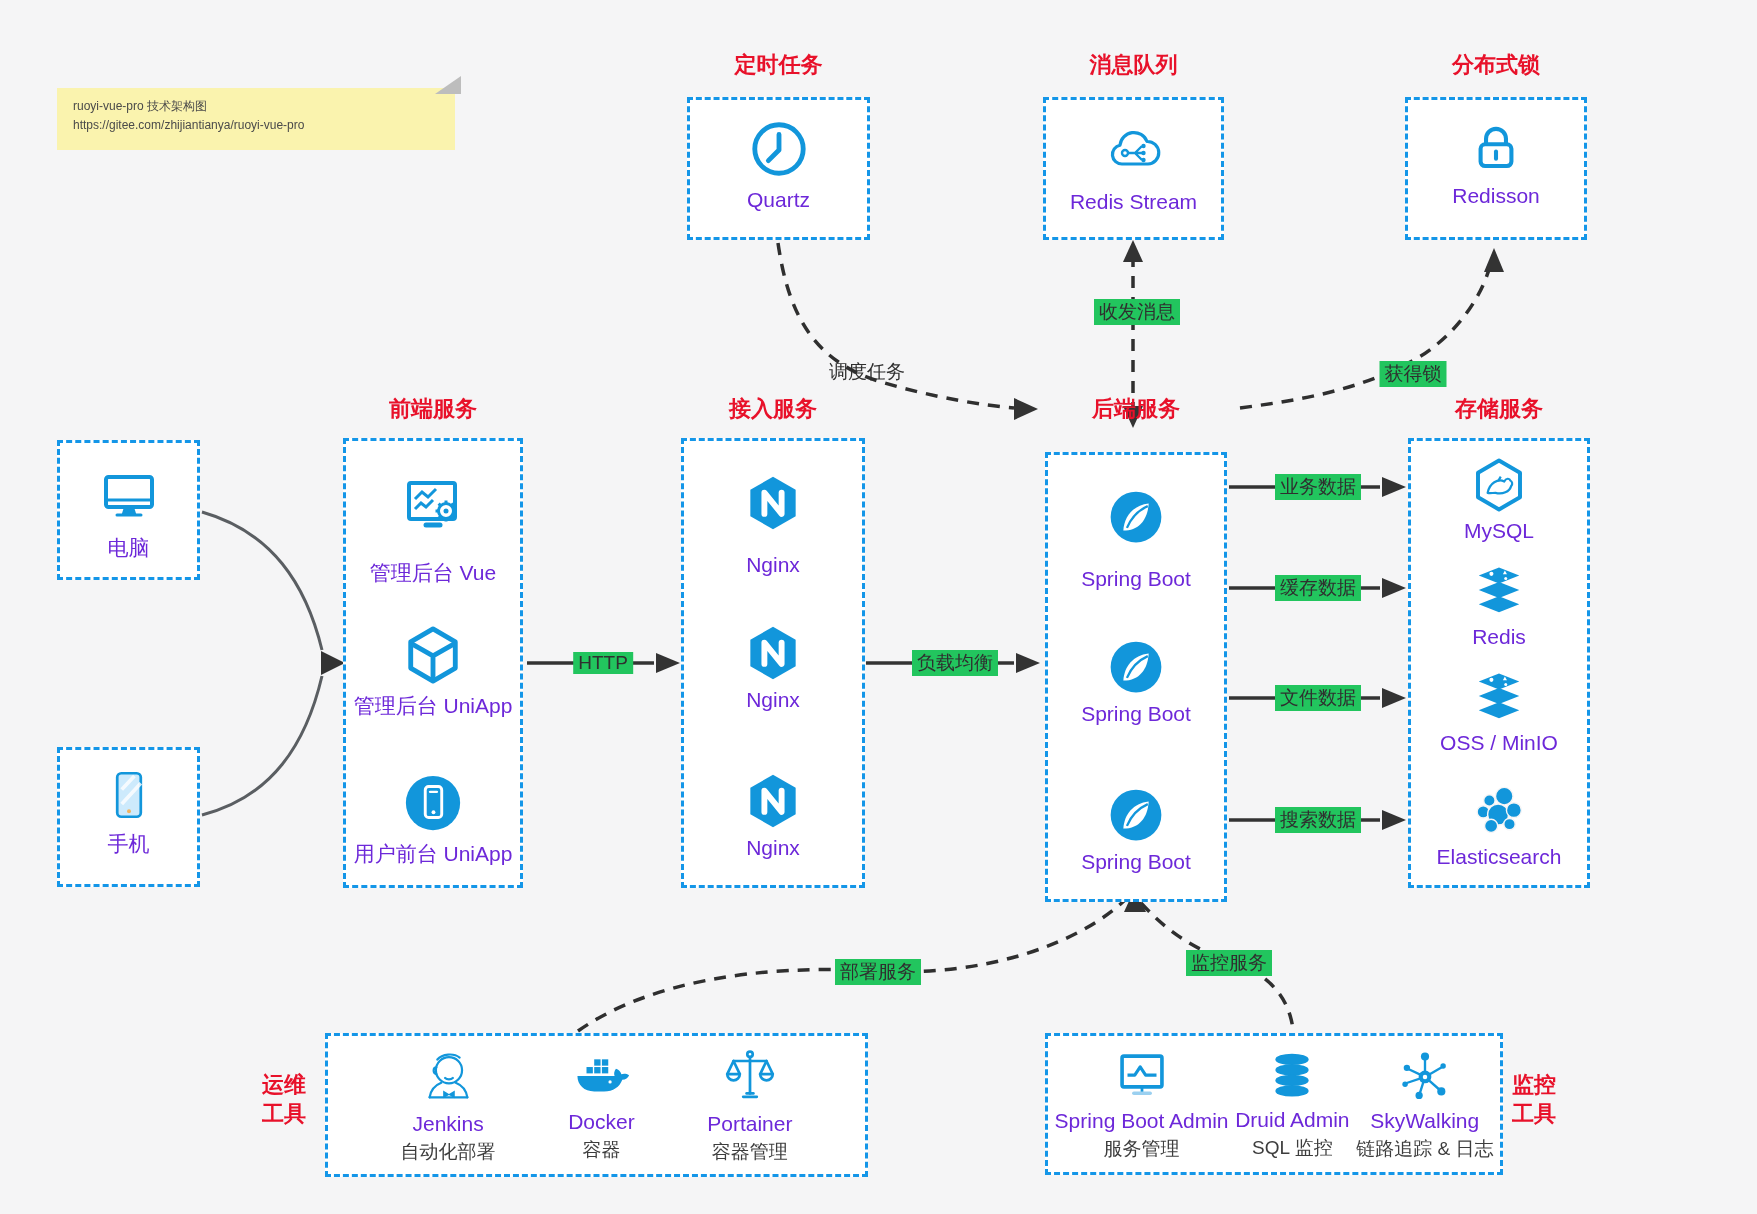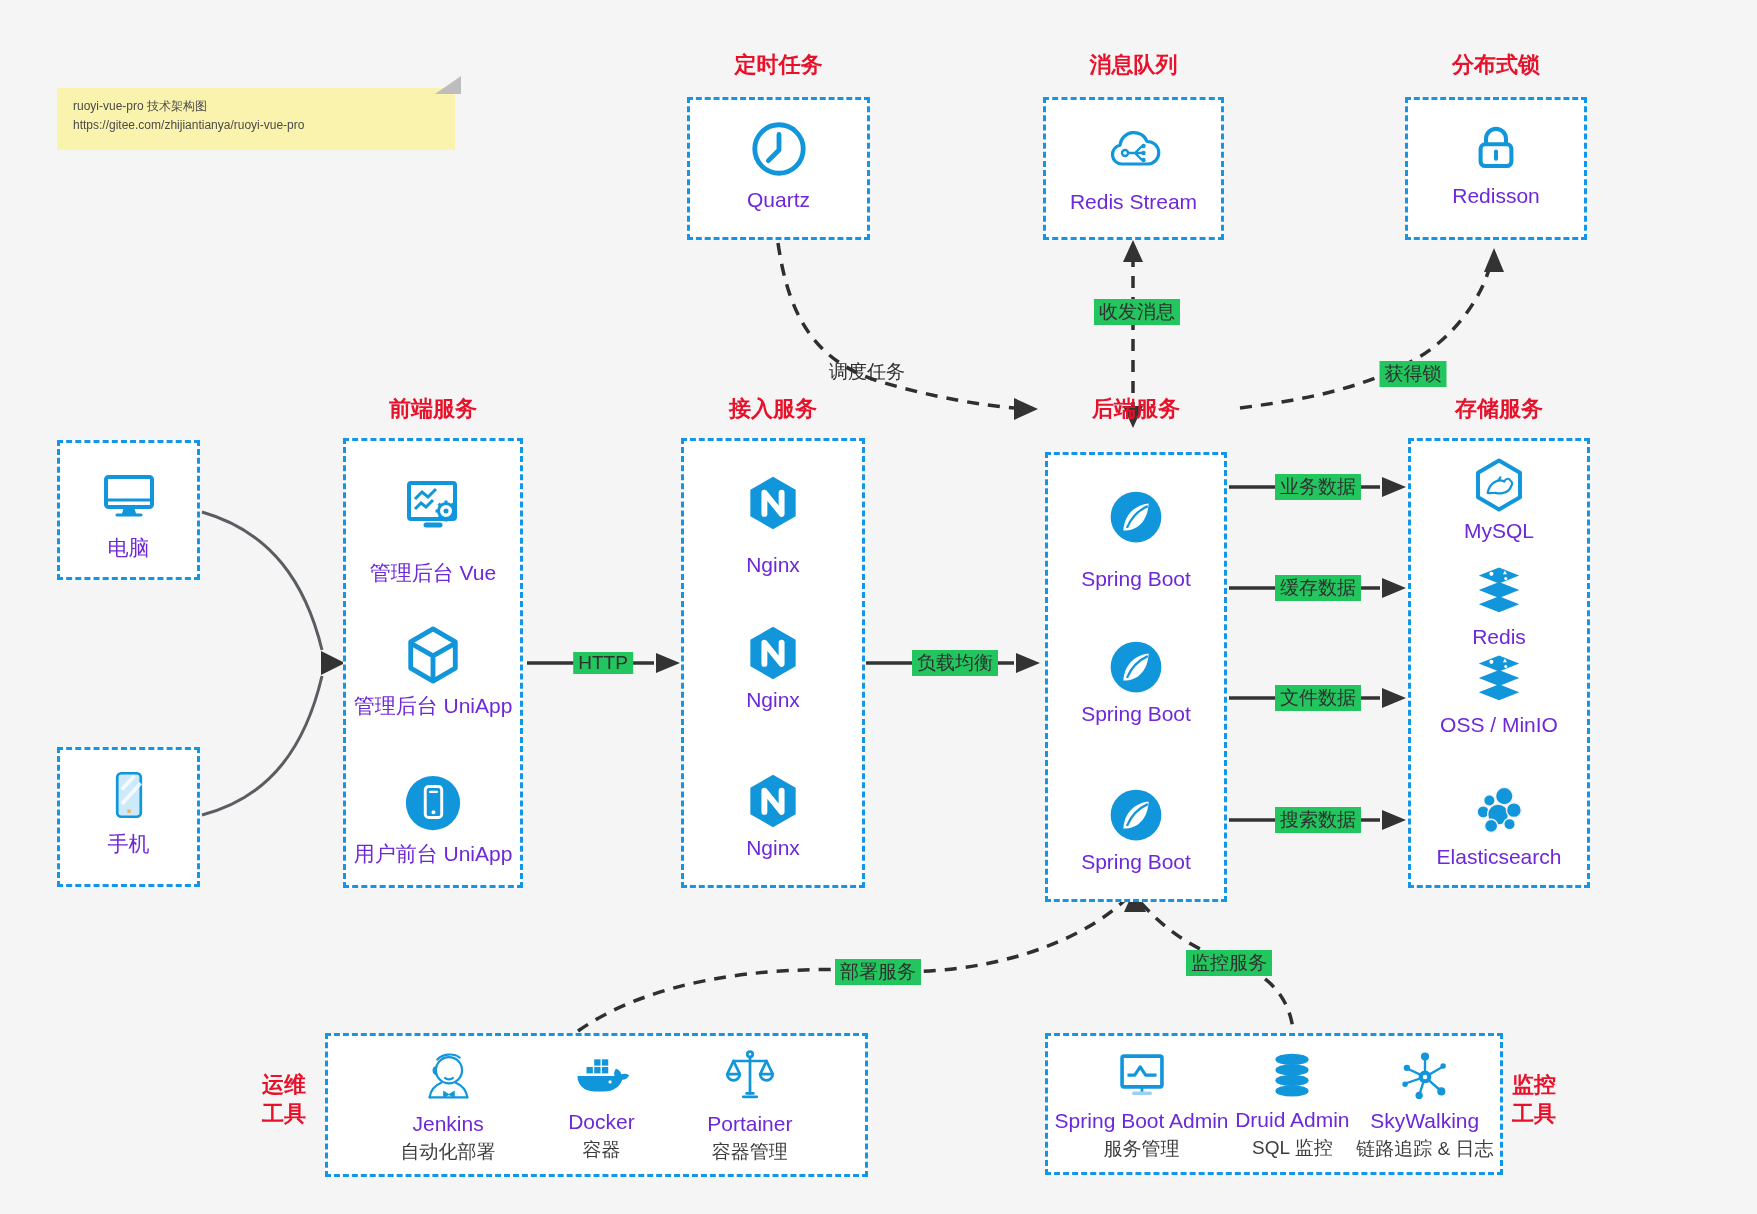--- a/index.html
+++ b/index.html
@@ -19,21 +19,21 @@
 
   
   .vitem{position:absolute;left:0;right:0;display:flex;flex-direction:column;align-items:center;gap:6px;}
   .lbl{font-size:21px;color:#6d28d9;white-space:nowrap;text-align:center;}
   .sub{font-size:19px;color:#3d3d3d;white-space:nowrap;}
   .g3 .vitem:nth-of-type(1){top:33px;gap:21px;}
   .g3 .vitem:nth-of-type(2){top:183px;}
   .g3 .vitem:nth-of-type(3){top:331px;}
   .g4 .vitem:nth-of-type(1){top:16px;}
   .g4 .vitem:nth-of-type(2){top:124px;}
-  .g4 .vitem:nth-of-type(3){top:212px;}
+  .g4 .vitem:nth-of-type(3){top:230px;}
   .g4 .vitem:nth-of-type(4){top:342px;}
 
   
   .cbox{display:flex;flex-direction:column;align-items:center;gap:8px;padding-top:18px;}
 
   
   .hbox{display:flex;flex-direction:row;align-items:center;justify-content:space-evenly;}
   .hitem{display:flex;flex-direction:column;align-items:center;gap:3px;line-height:1.25;}
 
   .ic64{width:64px;height:64px;} .ic62{width:62px;height:62px;} .ic58{width:58px;height:58px;}

